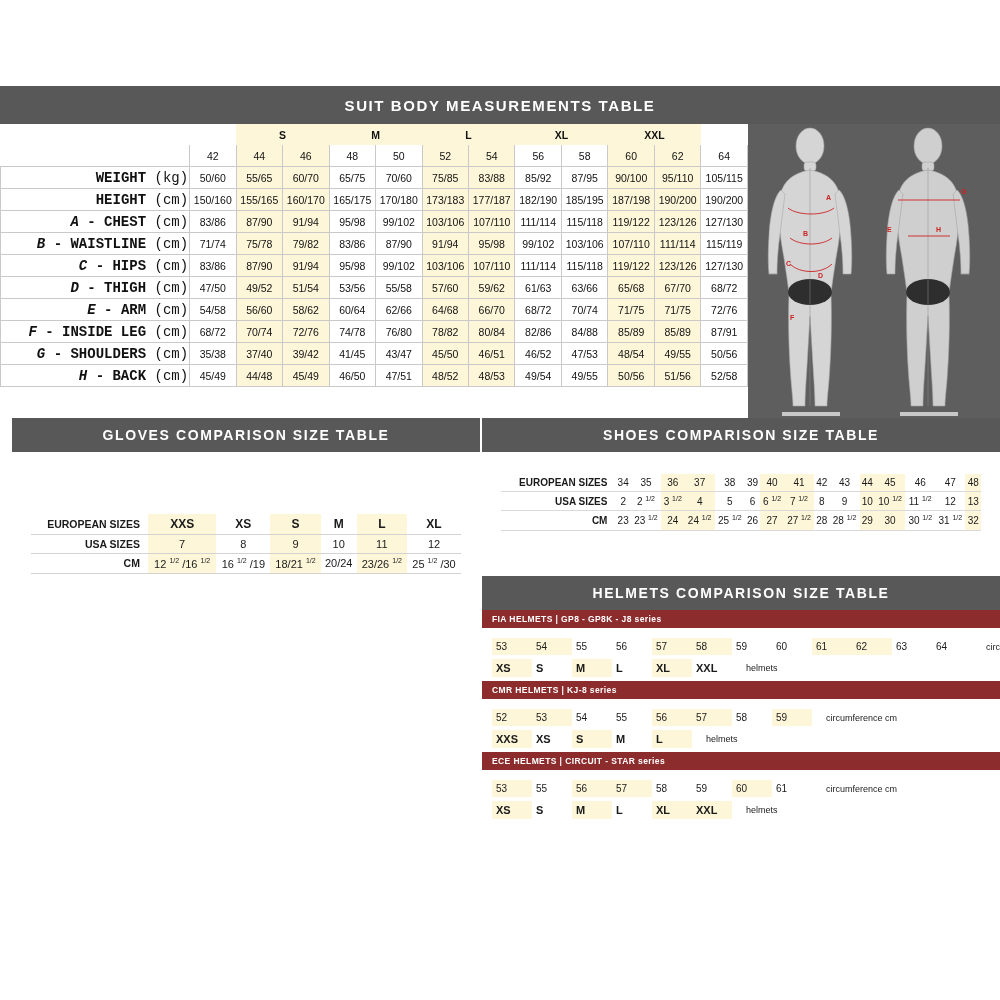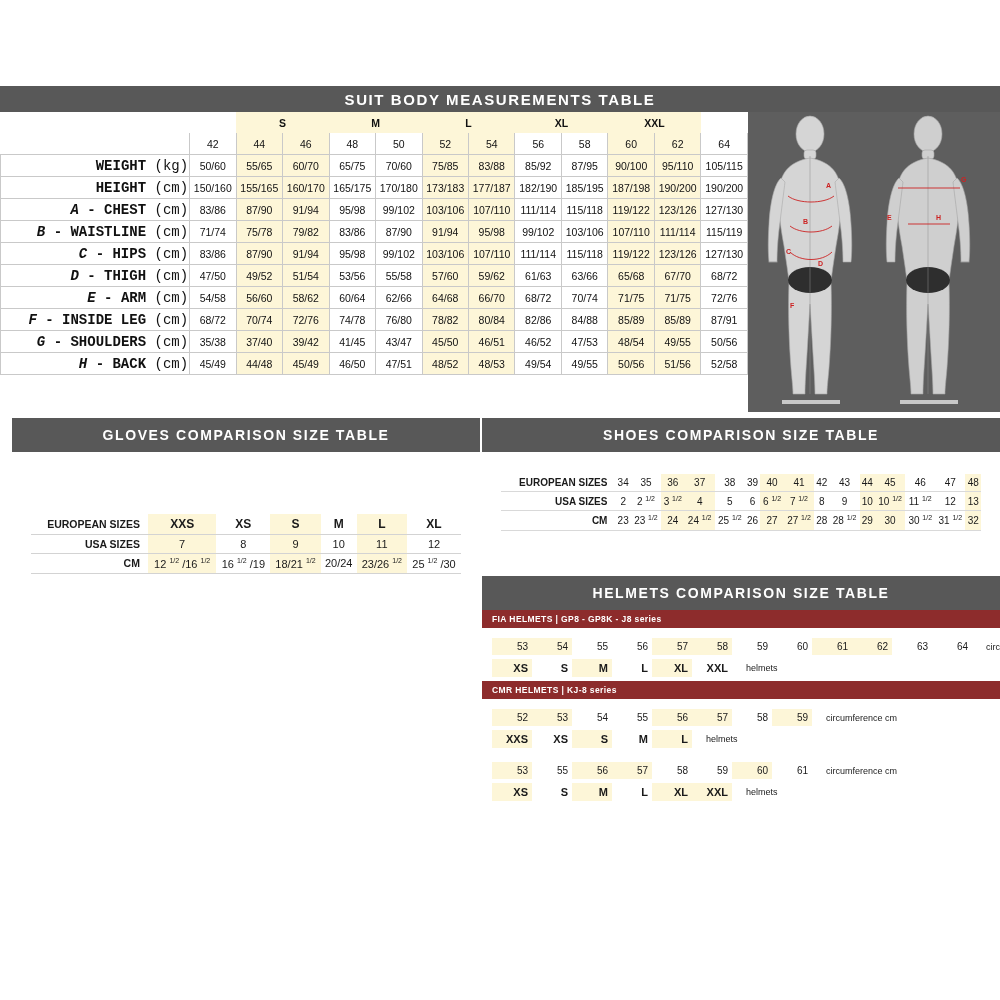--- a/index.html
+++ b/index.html
@@ -3,21 +3,21 @@
 <meta charset="utf-8">
 <style>
   html,body{margin:0;padding:0;background:#ffffff;}
   body{width:1000px;height:1000px;font-family:"Liberation Sans",sans-serif;color:#1a1a1a;position:relative;overflow:hidden;}
   .page{position:absolute;left:0;top:0;width:1000px;height:1000px;}
 
   .band{background:#585858;color:#ffffff;text-align:center;font-size:15px;letter-spacing:1.6px;font-weight:600;display:flex;align-items:center;justify-content:center;}
 
   
   .suit-wrap{position:absolute;left:0;top:86px;width:1000px;}
-  .suit-title{height:26px;}
+  .suit-title{height:38px;}
   .suit-body{display:flex;}
   .suit-table-box{width:748px;background:#fff;}
   table{border-collapse:collapse;width:100%;}
   .suit-table td,.suit-table th{border:1px solid #c9c9c9;font-size:10.5px;text-align:center;padding:2px 1px;height:17px;color:#111;}
   .suit-table .rowlab{text-align:right;padding-left:5px;font-weight:bold;font-size:14px;white-space:nowrap;font-family:Liberation Mono, monospace;}
   .suit-table .rowlab .unit{font-weight:normal;}
   .hl{background:#fdf6d8;}
   .sizehdr{font-weight:bold;font-size:13px;border:none !important;background:#fff;}
   .sizehdr.hl{background:#fdf6d8;}
   .numhdr{font-size:11px;border-top:none !important;}
@@ -40,21 +40,21 @@
   .sh-table td{font-size:10px;text-align:center;padding:3px 1px;border-bottom:1px solid #d9d9d9;}
   .sh-table td.lab{text-align:right;font-weight:bold;font-size:10px;padding-right:8px;white-space:nowrap;}
   .sup{font-size:7px;vertical-align:super;}
 
   
   .helm-col{position:absolute;left:482px;top:576px;width:518px;}
   .helm-band{background:#8d2c2c;color:#fff;font-size:8.5px;font-weight:bold;padding:4px 10px;letter-spacing:.4px;}
   .helm-block{padding:10px 0 4px 0;}
   .helm-row{display:flex;align-items:center;padding-left:10px;}
   .helm-cells{display:flex;}
-  .hc{min-width:32px;text-align:right;font-size:10px;padding:3px 4px;}
+  .hc{min-width:32px;text-align:left;font-size:10px;padding:3px 4px;}
   .hc.sz{font-weight:bold;font-size:11px;}
   .helm-caption{font-size:9px;margin-left:14px;color:#222;white-space:nowrap;}
 </style>
 </head>
 <body>
 
 <div class="page">
 
   <div class="suit-wrap">
     <div class="band suit-title">SUIT BODY MEASUREMENTS TABLE</div>
@@ -457,20 +457,21 @@
                 <div class="hc sz ">XS</div>
                 <div class="hc sz hl">S</div>
                 <div class="hc sz ">M</div>
                 <div class="hc sz hl">L</div>
               </div>
               <div class="helm-caption">helmets</div>
             </div>
           </div>
         </div>
         <div class="helm-block-wrap">
+          <div class="helm-band">ECE HELMETS  |  CIRCUIT - STAR series</div>
           <div class="helm-block">
             <div class="helm-row">
               <div class="helm-cells">
                 <div class="hc hl">53</div>
                 <div class="hc ">55</div>
                 <div class="hc hl">56</div>
                 <div class="hc hl">57</div>
                 <div class="hc ">58</div>
                 <div class="hc ">59</div>
                 <div class="hc hl">60</div>

